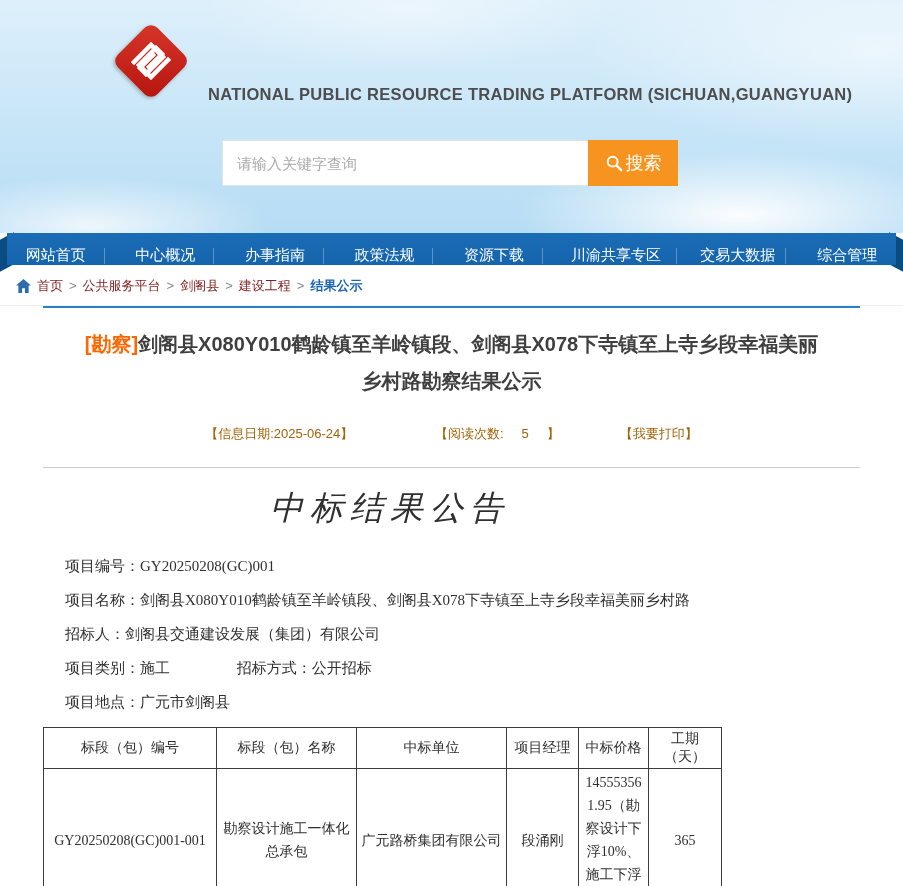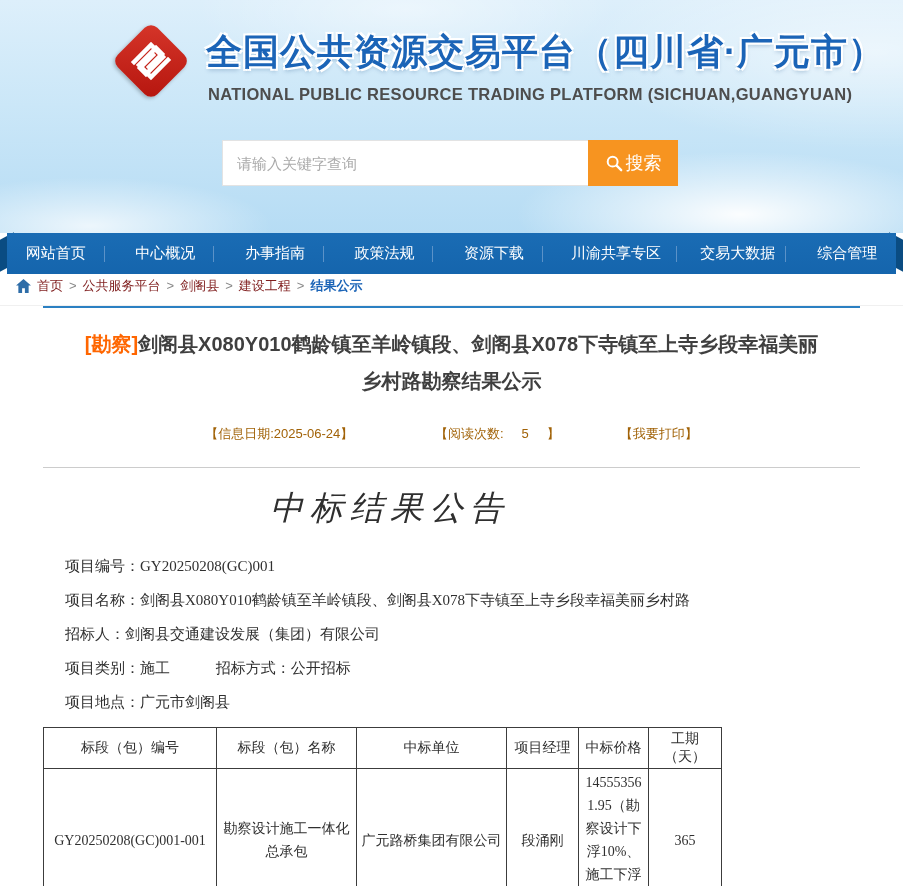--- a/index.html
+++ b/index.html
@@ -56,23 +56,23 @@
   }
 
   
   .navwrap { position:relative; height:33px; }
   .navwrap::before, .navwrap::after {
     content:""; position:absolute; top:3px; width:14px; height:32px; background:#0a4c82; z-index:0;
   }
   .navwrap::before { left:0; transform:skewY(-28deg); }
   .navwrap::after  { right:0; transform:skewY(28deg); }
   .navbar {
-    position:absolute; left:7px; right:7px; top:0; height:41px; z-index:1;
+    position:absolute; left:7px; right:7px; top:0; height:32px; z-index:1;
     background:linear-gradient(180deg,#1a6cb4 0%,#1565ad 100%);
-    display:flex; align-items:center;gap:12px;
+    display:flex; align-items:flex-end;gap:12px;
   }
   .navbar .nav-item {
     flex:1; position:relative; display:flex; align-items:center; justify-content:center;
     color:#fff; font-size:15px; cursor:pointer; white-space:nowrap;
   }
   .navbar .nav-item.wide { flex:1.25; }
   .navbar .nav-item:not(:last-child)::after {
     content:""; position:absolute; right:0; top:50%; transform:translateY(-50%);
     width:1px; height:16px; background:#5b92c8;
   }
@@ -104,21 +104,21 @@
   .meta-line .print { cursor:pointer; }
   .meta-rule { margin-top:9px; border:none; border-top:1px solid #ccc; }
 
   .doc { font-family:"Liberation Serif","DejaVu Serif",serif; color:#303030; }
   .notice-heading {
     margin-top:18px; padding-left:227px;
     font-size:33px; letter-spacing:7px; color:#2f2f2f; white-space:nowrap;font-style:italic;
   }
   .fields { margin-top:26px; padding-left:22px; font-size:15px; }
   .field-line { margin-bottom:16px; line-height:18px; }
-  .field-line .pair + .pair { margin-left:42px; }
+  .field-line .pair + .pair { margin-left:63px; }
 
   table.result {
     border-collapse:collapse; margin-top:4px; width:678px;
     font-size:14px; color:#2f2f2f; table-layout:fixed;
   }
   table.result th, table.result td {
     border:1px solid #3c3c3c; text-align:center; vertical-align:middle;
     font-weight:400; padding:2px 3px; word-break:break-all;
   }
   table.result th { height:26px; }
@@ -130,21 +130,20 @@
 <div class="header">
   <div class="logo">
     <div class="diamond"></div>
     <svg width="50" height="50" viewBox="0 0 100 100">
       <g stroke="#fff" stroke-width="9" fill="none" stroke-linecap="square">
         <path d="M16 52 L50 18 L74 42 L40 76 L28 64 L54 38"></path>
         <path d="M84 48 L50 82 L26 58 L60 24 L72 36 L46 62"></path>
       </g>
     </svg>
   </div>
-  <div class="site-title">全国公共资源交易平台（四川省·广元市）</div>
   <div class="site-subtitle">NATIONAL PUBLIC RESOURCE TRADING PLATFORM (SICHUAN,GUANGYUAN)</div>
 
   <div class="search-wrap">
     <input class="search-input" type="text" placeholder="请输入关键字查询" style="">
     <button class="search-btn">
       <svg width="18" height="18" viewBox="0 0 20 20">
         <circle cx="8.5" cy="8.5" r="5.5" fill="none" stroke="#fff" stroke-width="2.2"></circle>
         <line x1="13" y1="13" x2="18" y2="18" stroke="#fff" stroke-width="2.6" stroke-linecap="round"></line>
       </svg>
       <span>搜索</span>

